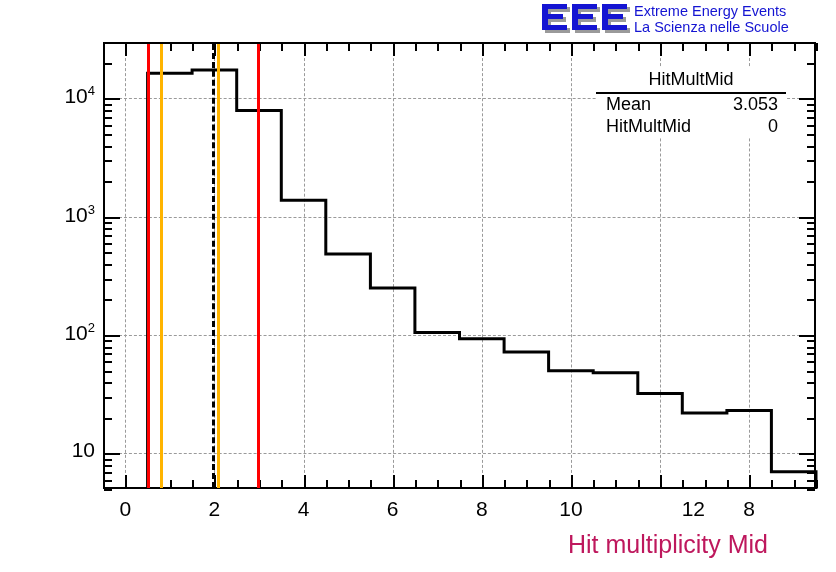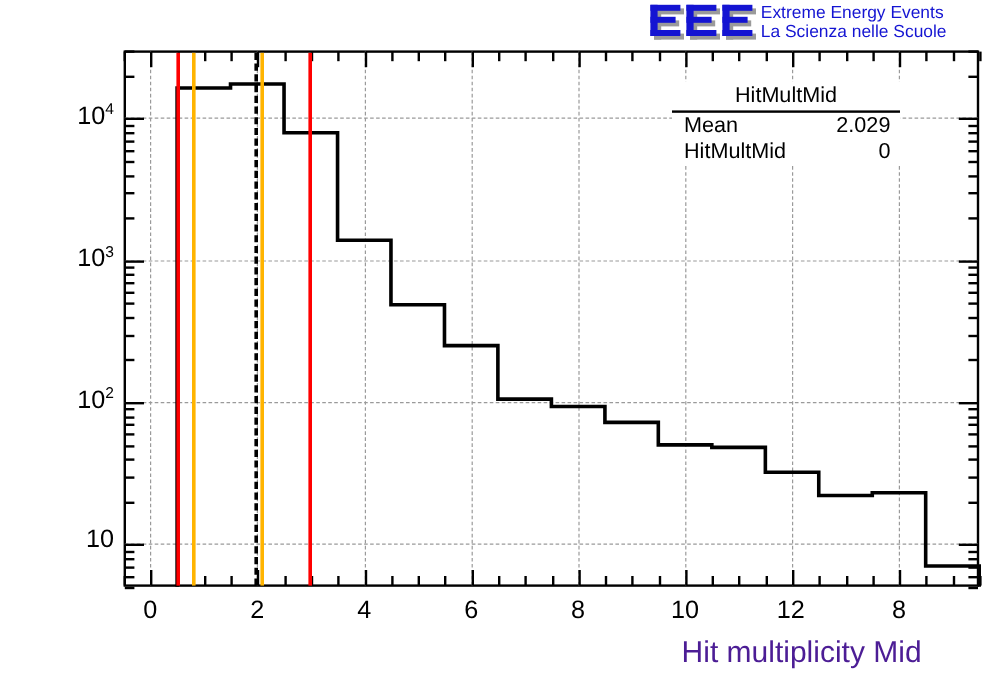--- a/index.html
+++ b/index.html
@@ -27,24 +27,24 @@
   .gridv{border-left:1px dashed #9a9a9a;}
   .gridh{border-top:1px dashed #9a9a9a;}
 
   
   .tick{position:absolute;background:#000;}
 
   
   .xlab{position:absolute;font-size:21px;text-align:center;color:#000;}
   .ylab{position:absolute;font-size:21px;text-align:right;color:#000000;white-space:nowrap;}
   .ylab sup{font-size:13px;vertical-align:super;}
-  .axis-title{position:absolute;font-size:25px;color:#4c1d95;white-space:nowrap;}
-
-  
-  .stats{position:absolute;left:560px;top:68px;width:190px;
+  .axis-title{position:absolute;font-size:25px;color:#be185d;white-space:nowrap;}
+
+  
+  .stats{position:absolute;left:596px;top:68px;width:190px;
          background:#ffffff;box-sizing:border-box;}
   .stats-title{font-size:18px;text-align:center;padding:1px 0 2px 0;
                border-bottom:2px solid #000;}
   .stats-row{display:flex;justify-content:space-between;font-size:18px;
              line-height:21.5px;padding:0 8px 0 10px;}
   .stats-row .k{text-align:left;}
   .stats-row .v{text-align:right;}
 
   
   .vline{position:absolute;width:3px;}
@@ -175,21 +175,21 @@
       <div class="tick" style="left: 793.719px; width: 2px; height: 8px; top: 480px;"></div>
       <div class="tick" style="left: 793.719px; width: 2px; height: 8px; top: 43px;"></div>
       <div class="tick" style="left: 816px; width: 2px; height: 8px; top: 480px;"></div>
       <div class="tick" style="left: 816px; width: 2px; height: 8px; top: 43px;"></div>
       <div class="xlab" style="left: 95.2812px; top: 497px; width: 60px;">0</div>
       <div class="xlab" style="left: 184.406px; top: 497px; width: 60px;">2</div>
       <div class="xlab" style="left: 273.531px; top: 497px; width: 60px;">4</div>
       <div class="xlab" style="left: 362.656px; top: 497px; width: 60px;">6</div>
       <div class="xlab" style="left: 451.781px; top: 497px; width: 60px;">8</div>
       <div class="xlab" style="left: 540.906px; top: 497px; width: 60px;">10</div>
-      <div class="xlab" style="left: 629px; top: 497px; width: 60px;">12</div>
+      <div class="xlab" style="left: 645px; top: 497px; width: 60px; text-align: right;">12</div>
       <div class="xlab" style="left: 719.156px; top: 497px; width: 60px;">8</div>
       <div class="tick" style="top: 489px; height: 2px; width: 8px; left: 104px;"></div>
       <div class="tick" style="top: 489px; height: 2px; width: 8px; left: 807px;"></div>
       <div class="tick" style="top: 479.632px; height: 2px; width: 8px; left: 104px;"></div>
       <div class="tick" style="top: 479.632px; height: 2px; width: 8px; left: 807px;"></div>
       <div class="tick" style="top: 471.711px; height: 2px; width: 8px; left: 104px;"></div>
       <div class="tick" style="top: 471.711px; height: 2px; width: 8px; left: 807px;"></div>
       <div class="tick" style="top: 464.85px; height: 2px; width: 8px; left: 104px;"></div>
       <div class="tick" style="top: 464.85px; height: 2px; width: 8px; left: 807px;"></div>
       <div class="tick" style="top: 458.798px; height: 2px; width: 8px; left: 104px;"></div>
@@ -267,21 +267,21 @@
       <div class="vline dashed" style="left: 212.069px; top: 44px; height: 444px; border-left-color: rgb(0, 0, 0);"></div>
       <div class="vline" style="left: 216.526px; top: 44px; height: 444px; background: rgb(255, 180, 0);"></div>
       <div class="vline" style="left: 257.077px; top: 44px; height: 444px; background: rgb(255, 0, 0);"></div>
     </div>
 
   <div class="stats">
     <div class="stats-title">HitMultMid</div>
     <div id="stats-rows">
         <div class="stats-row">
           <span class="k">Mean</span>
-          <span class="v">2.029</span>
+          <span class="v">3.053</span>
         </div>
         <div class="stats-row">
           <span class="k">HitMultMid</span>
           <span class="v">0</span>
         </div>
       </div>
   </div>
 
 </div>
 

